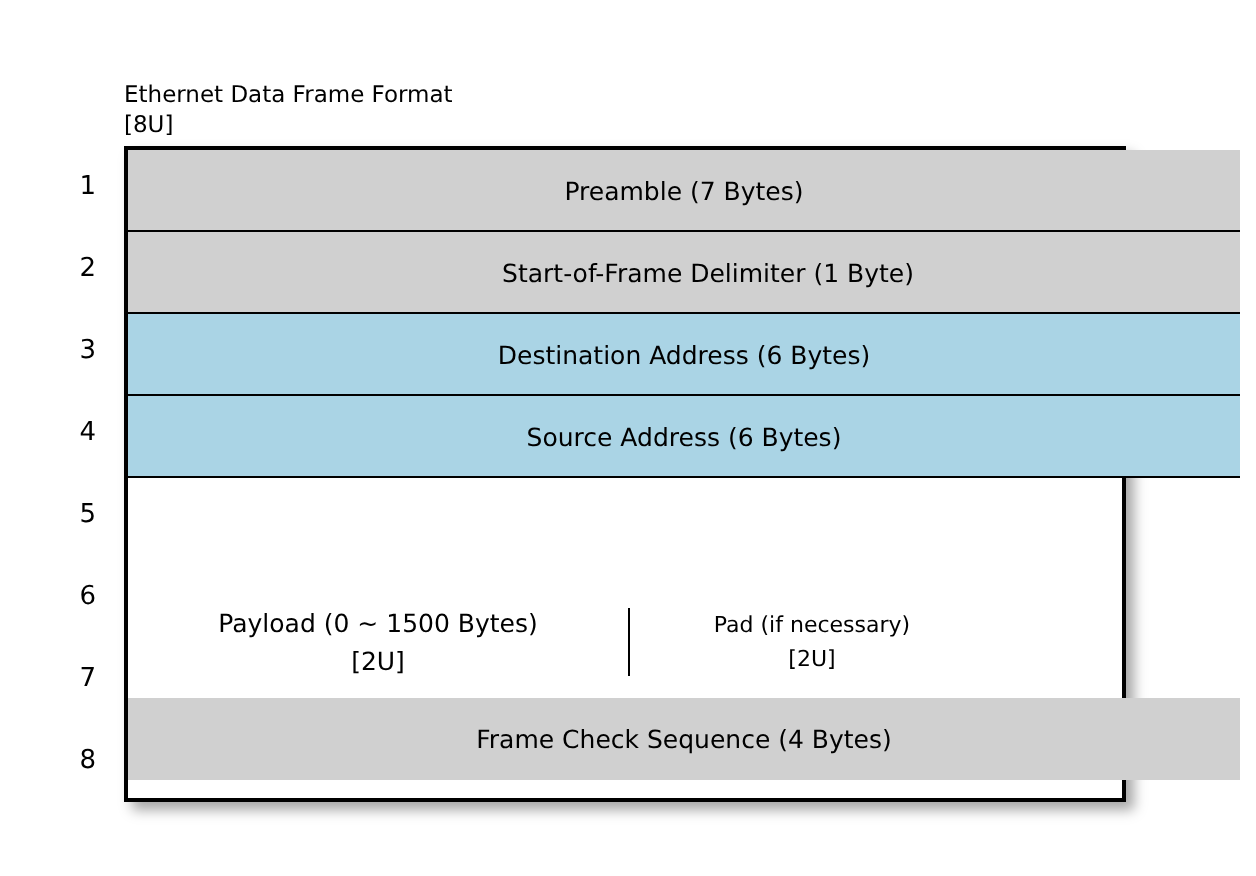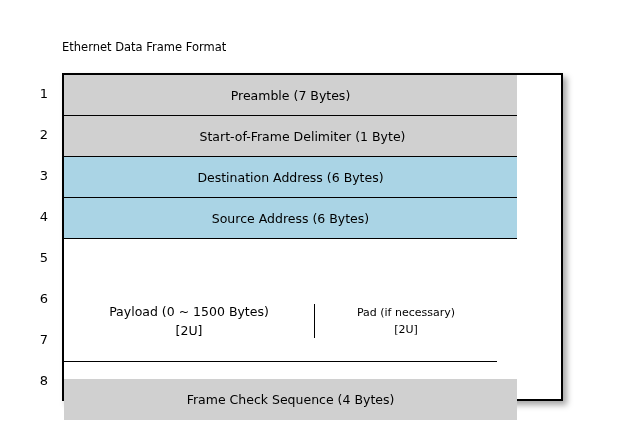--- a/index.html
+++ b/index.html
@@ -74,21 +74,21 @@
     height: 328px;
     border: 2px solid #000000;
     box-sizing: border-box;
     background: #ffffff;
     box-shadow: 4px 4px 6px rgba(0,0,0,0.35);
   }
 
   .row {
     position: absolute;
     left: 0;
-    width: 453px;
+    width: 556px;
     height: 41px;
     box-sizing: border-box;
     display: flex;
     align-items: center;
     justify-content: center;
     font-size: 12.5px;
     color: #000000;
     border-bottom: 1.5px solid #000000;
   }
   .row.last {
@@ -135,20 +135,21 @@
   .cell-line-1 { display: block; margin-bottom: 4px; }
   .cell-line-2 { display: block; }
 </style>
 </head>
 <body>
 
 <div id="stage">
 
   <div class="title-block">
     <span class="title-main">Ethernet Data Frame Format</span>
+    <span class="title-sub">[8U]</span>
   </div>
 
   <div class="gutter">
     <div class="gutter-cell" style="top:0px;">1</div>
     <div class="gutter-cell" style="top:41px;">2</div>
     <div class="gutter-cell" style="top:82px;">3</div>
     <div class="gutter-cell" style="top:123px;">4</div>
     <div class="gutter-cell" style="top:164px;">5</div>
     <div class="gutter-cell" style="top:205px;">6</div>
     <div class="gutter-cell" style="top:246px;">7</div>
@@ -170,16 +171,16 @@
       <div class="payload-cell">
         <span class="cell-line-1">Payload (0 ~ 1500 Bytes)</span>
         <span class="cell-line-2">[2U]</span>
       </div>
       <div class="pad-cell">
         <span class="cell-line-1">Pad (if necessary)</span>
         <span class="cell-line-2">[2U]</span>
       </div>
     </div>
 
-    <div class="row fill-gray last" style="top:304px;">Frame Check Sequence (4 Bytes)</div>
+    <div class="row fill-gray last" style="top:274px;">Frame Check Sequence (4 Bytes)</div>
 
   </div>
 </div>
 
 </body></html>

